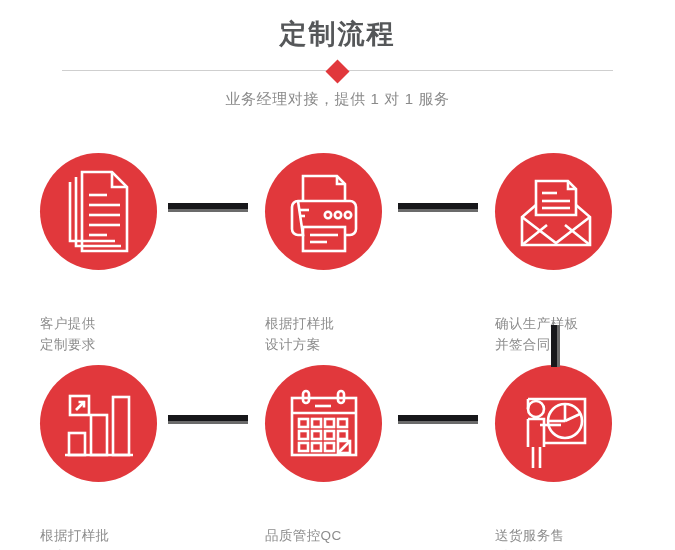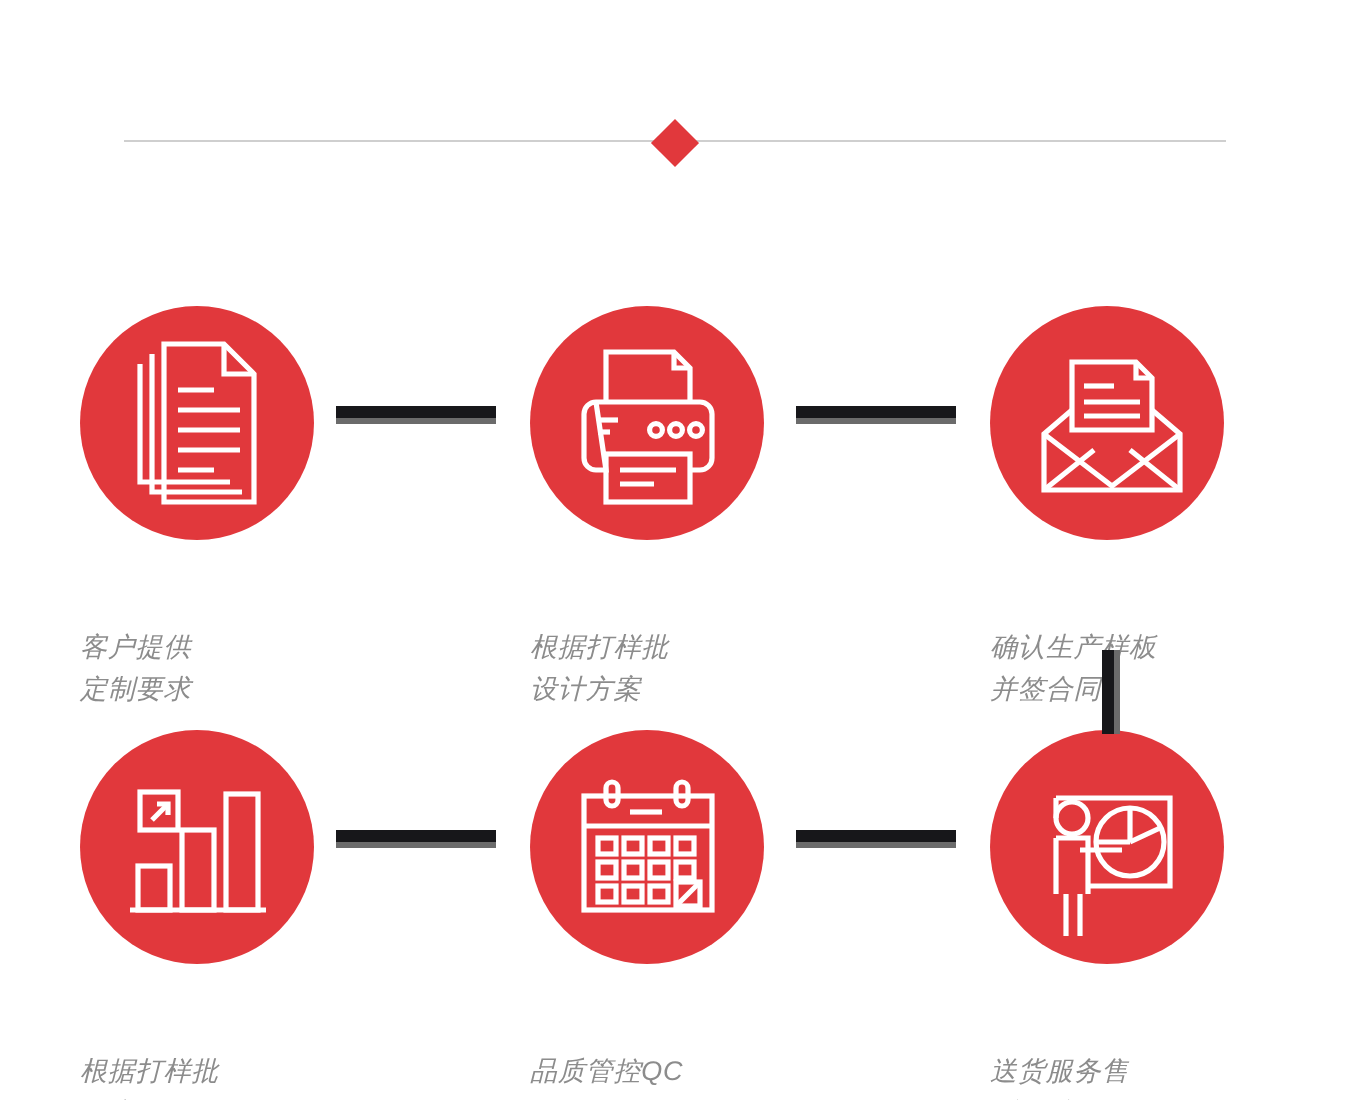--- a/index.html
+++ b/index.html
@@ -107,21 +107,20 @@
     left: 0;
     top: 160px;
     width: 180px;
     padding-left: 26px;
     box-sizing: border-box;
     font-size: 13.5px;
     line-height: 21px;
     color: #8c8c8c;
     letter-spacing: 0.4px;
     white-space: pre-line;
-    font-style: italic;
   }
 
   
   .col-1 { left: 14px; }
   .col-2 { left: 239px; }
   .col-3 { left: 469px; }
   .row-1 { top: 28px; }
   .row-2 { top: 240px; }
 
   
@@ -165,26 +164,28 @@
     top: 0;
     width: 3px;
     height: 42px;
     background: #6b6b6b;
   }
 </style>
 </head>
 <body>
 
 <div class="header">
+  <div class="page-title">定制流程</div>
 
   <div class="divider-wrap">
     <div class="divider-line"></div>
     <div class="divider-diamond"></div>
   </div>
 
+  <div class="page-subtitle">业务经理对接，提供 1 对 1 服务</div>
 </div>
 
 <div class="steps">
 
   <div class="step col-1 row-1">
     <div class="circle">
       <svg viewBox="0 0 117 117">
         <g fill="none" stroke="#ffffff" stroke-width="2.6" stroke-linejoin="miter">
           <path d="M30 29 L30 88 L75 88"></path>
           <path d="M36 24 L36 93 L81 93"></path>

